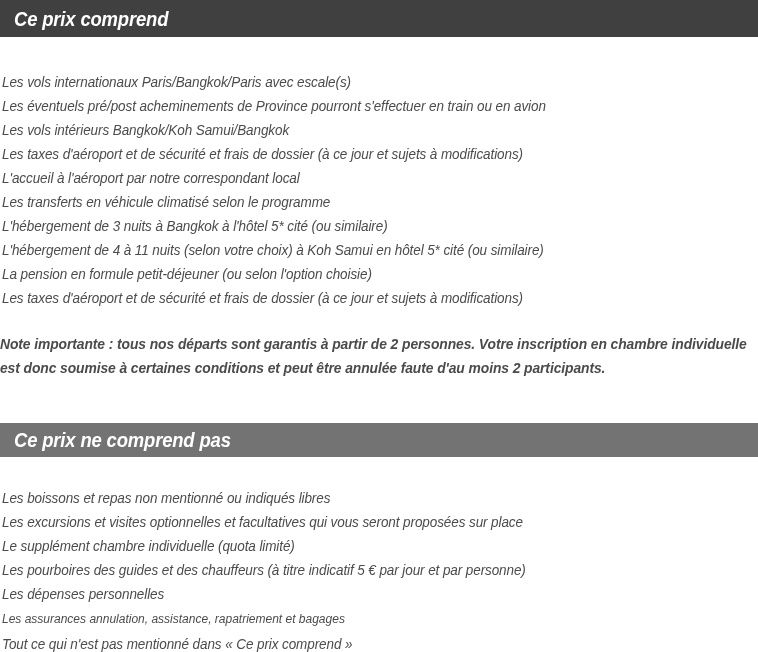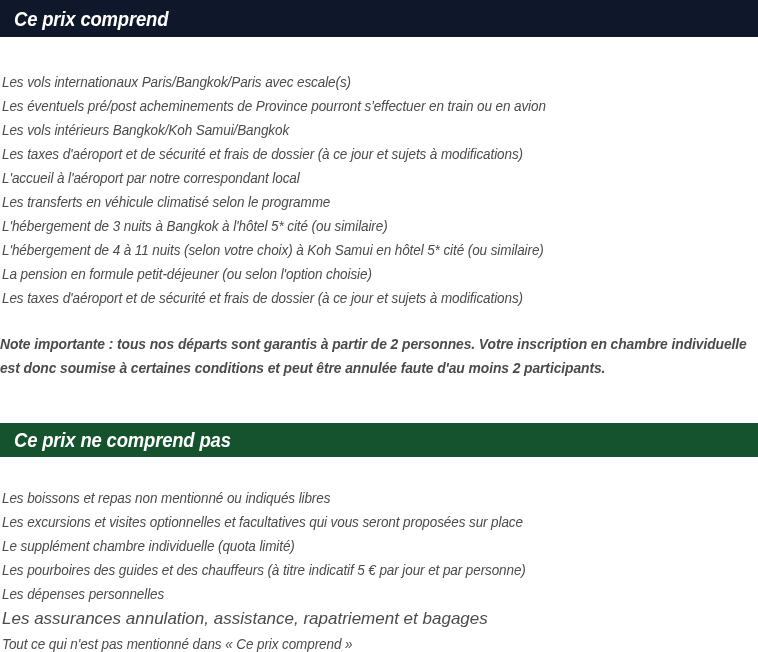--- a/index.html
+++ b/index.html
@@ -64,21 +64,21 @@
     color: #4b4b4b;
     white-space: nowrap;
     transform: scaleX(0.90);
     transform-origin: left center;
     line-height: 24px;
     letter-spacing: -0.1px;
   }
   
   .list-line.wide {
     transform: none;
-    font-size: 17px;
+    font-size: 12px;
     letter-spacing: 0px;
     line-height: 26px;
   }
 
   .note {
     font-family: "Liberation Sans", sans-serif;
     font-style: italic;
     font-weight: bold;
     font-size: 15px;
     color: #4b4b4b;
@@ -93,42 +93,42 @@
   #note-1  { padding-top: 22px; }
   #block-2 { padding-top: 29px; }
 
   #gap-before-band-2 { height: 43px; }
 </style>
 </head>
 <body>
 
 <div class="page" style="background: rgb(255, 255, 255);">
 
-  <div class="section-band" id="band-1" style="background: #0f172a;">
+  <div class="section-band" id="band-1" style="background: #404040;">
     <span class="band-title" style="color: rgb(255, 255, 255);">Ce prix comprend</span>
   </div>
 
   <div class="list-block" id="block-1">
     <div class="list-line" style="color: rgb(75, 75, 75);">Les vols internationaux Paris/Bangkok/Paris avec escale(s)</div>
     <div class="list-line" style="color: rgb(75, 75, 75);">Les éventuels pré/post acheminements de Province pourront s'effectuer en train ou en avion</div>
     <div class="list-line" style="color: rgb(75, 75, 75);">Les vols intérieurs Bangkok/Koh Samui/Bangkok</div>
     <div class="list-line" style="color: rgb(75, 75, 75);">Les taxes d'aéroport et de sécurité et frais de dossier (à ce jour et sujets à modifications)</div>
     <div class="list-line" style="color: rgb(75, 75, 75);">L'accueil à l'aéroport par notre correspondant local</div>
     <div class="list-line" style="color: rgb(75, 75, 75);">Les transferts en véhicule climatisé selon le programme</div>
     <div class="list-line" style="color: rgb(75, 75, 75);">L'hébergement de 3 nuits à Bangkok à l'hôtel 5* cité (ou similaire)</div>
     <div class="list-line" style="color: rgb(75, 75, 75);">L'hébergement de 4 à 11 nuits (selon votre choix) à Koh Samui en hôtel 5* cité (ou similaire)</div>
     <div class="list-line" style="color: rgb(75, 75, 75);">La pension en formule petit-déjeuner (ou selon l'option choisie)</div>
     <div class="list-line" style="color: rgb(75, 75, 75);">Les taxes d'aéroport et de sécurité et frais de dossier (à ce jour et sujets à modifications)</div>
   </div>
 
   <div class="note" id="note-1" style="color: rgb(75, 75, 75);">Note importante : tous nos départs sont garantis à partir de 2 personnes. Votre inscription en chambre individuelle est donc soumise à certaines conditions et peut être annulée faute d'au moins 2 participants.</div>
 
   <div id="gap-before-band-2"></div>
 
-  <div class="section-band" id="band-2" style="background: #14532d;">
+  <div class="section-band" id="band-2" style="background: #737373;">
     <span class="band-title" style="color: rgb(255, 255, 255);">Ce prix ne comprend pas</span>
   </div>
 
   <div class="list-block" id="block-2">
     <div class="list-line" style="color: rgb(75, 75, 75);">Les boissons et repas non mentionné ou indiqués libres</div>
     <div class="list-line" style="color: rgb(75, 75, 75);">Les excursions et visites optionnelles et facultatives qui vous seront proposées sur place</div>
     <div class="list-line" style="color: rgb(75, 75, 75);">Le supplément chambre individuelle (quota limité)</div>
     <div class="list-line" style="color: rgb(75, 75, 75);">Les pourboires des guides et des chauffeurs (à titre indicatif 5 € par jour et par personne)</div>
     <div class="list-line" style="color: rgb(75, 75, 75);">Les dépenses personnelles</div>
     <div class="list-line wide" style="color: rgb(75, 75, 75);">Les assurances annulation, assistance, rapatriement et bagages</div>

